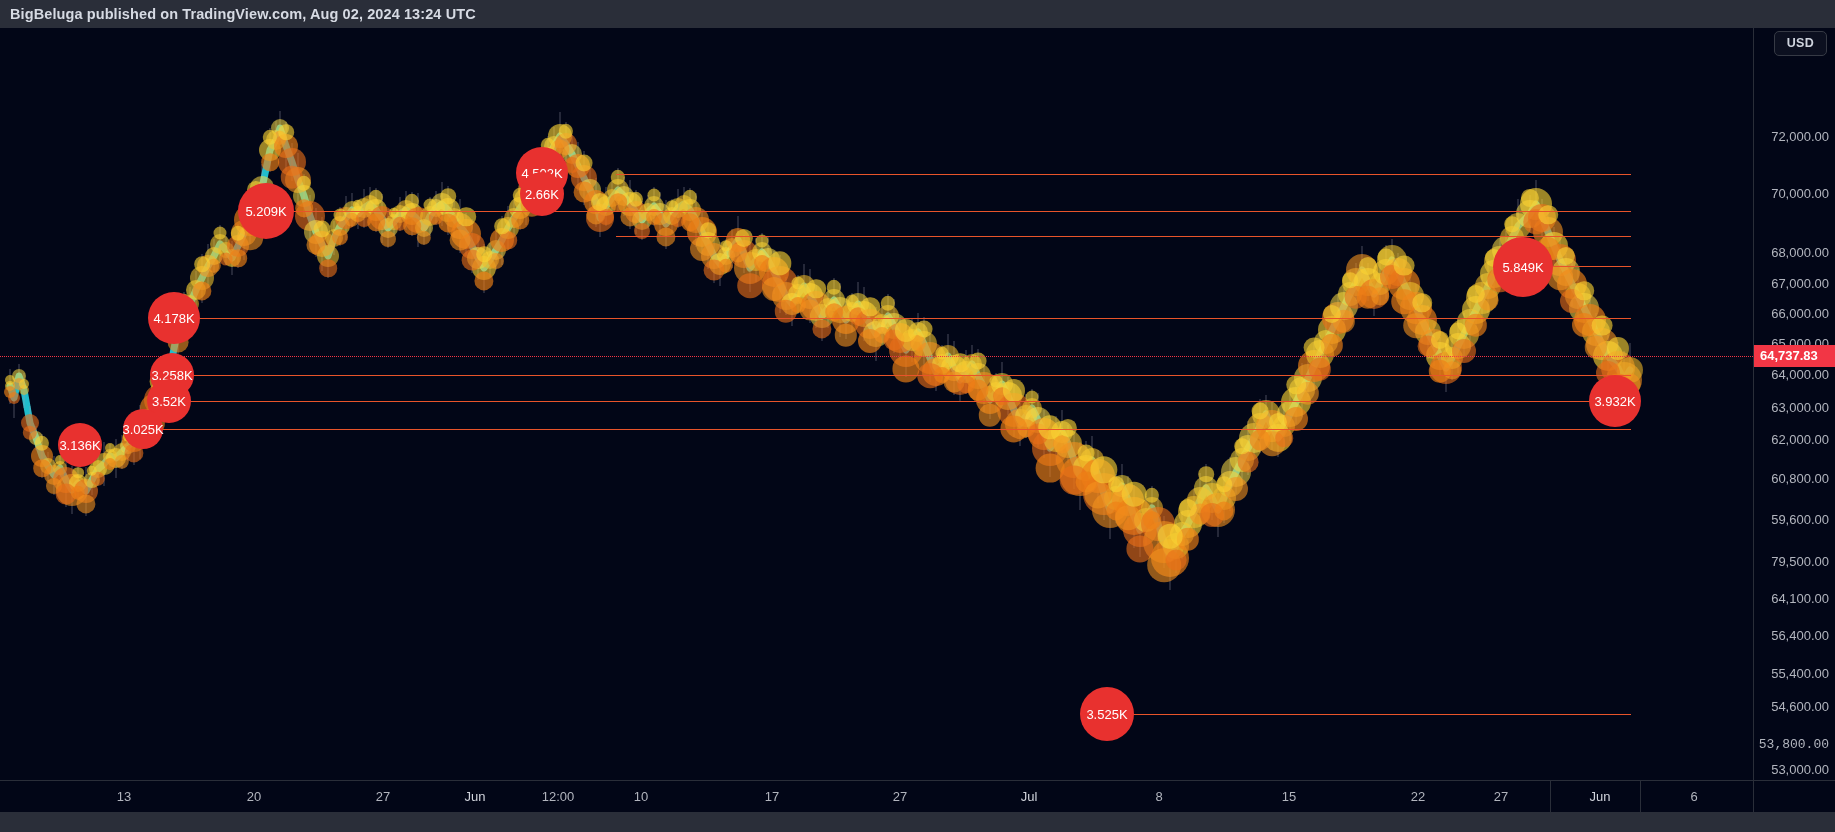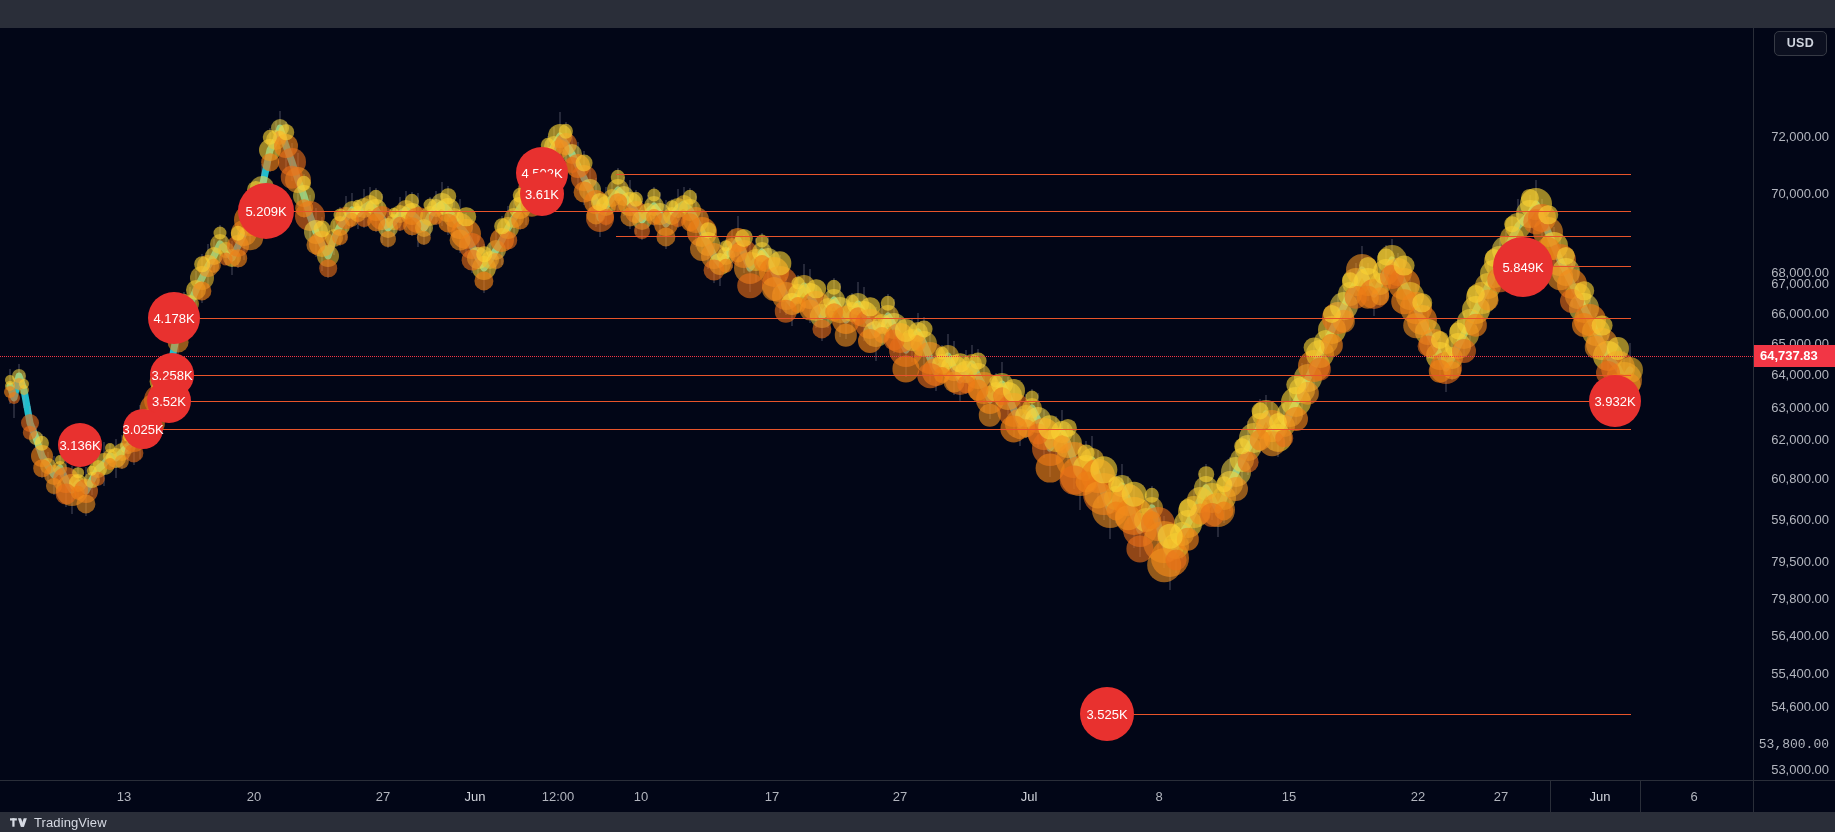--- a/index.html
+++ b/index.html
@@ -201,20 +201,23 @@
     color: #d6dae3;
     font-size: 13px;
     letter-spacing: 0.1px;
   }
 </style>
 </head>
 <body>
 
 <div id="app">
 
+  <div id="attrib-bar">
+    <span id="attrib-text">BigBeluga published on TradingView.com, Aug 02, 2024 13:24 UTC</span>
+  </div>
 
   <div id="chart-pane">
 
     <div id="path-layer"><svg width="1753" height="752">
           <path d="M10 358 L14 370 L19 348 L24 362 L30 395 L36 410 L42 428 L48 438 L54 447 L60 440 L66 452 L72 462 L78 455 L86 463 L92 452 L98 441 L104 436 L110 428 L116 430 L122 424 L128 418 L134 412 L140 404 L148 392 L154 380 L160 372 L166 362 L178 300 L184 286 L190 276 L196 262 L202 250 L208 238 L214 228 L220 216 L226 222 L232 230 L238 218 L244 205 L250 192 L256 178 L262 160 L270 122 L276 112 L280 100 L286 118 L292 134 L298 152 L304 168 L310 188 L316 204 L322 216 L328 228 L334 210 L340 198 L346 190 L352 182 L358 186 L364 180 L370 176 L376 182 L382 190 L388 200 L394 194 L400 186 L406 182 L412 186 L418 192 L424 200 L430 188 L436 180 L442 176 L448 182 L454 190 L460 198 L466 206 L472 218 L478 230 L484 240 L490 232 L496 222 L502 212 L508 200 L514 190 L520 180 L526 172 L532 162 L538 150 L548 130 L554 118 L560 108 L566 116 L572 126 L578 138 L584 150 L590 162 L596 174 L600 190 L606 178 L612 170 L618 162 L624 168 L630 176 L636 184 L642 192 L648 184 L654 178 L660 186 L666 196 L672 188 L678 180 L684 176 L690 182 L696 192 L702 204 L708 216 L714 228 L720 236 L726 228 L732 220 L738 212 L744 226 L750 240 L756 232 L762 224 L768 232 L774 244 L780 256 L786 268 L792 276 L798 266 L804 258 L810 268 L816 278 L822 288 L828 280 L834 272 L840 282 L846 292 L852 284 L858 276 L864 286 L870 296 L876 306 L882 296 L888 288 L894 298 L900 310 L906 322 L912 312 L918 304 L924 316 L930 330 L936 344 L942 336 L948 328 L954 340 L960 352 L966 344 L972 336 L978 348 L984 360 L990 372 L996 364 L1002 356 L1008 368 L1014 382 L1020 396 L1026 388 L1032 380 L1038 392 L1044 406 L1050 420 L1056 412 L1062 404 L1068 416 L1074 432 L1080 448 L1086 440 L1092 432 L1098 448 L1104 466 L1110 482 L1116 470 L1122 458 L1128 472 L1134 488 L1140 502 L1146 492 L1152 480 L1158 496 L1164 514 L1170 530 L1176 518 L1182 506 L1188 496 L1194 484 L1200 472 L1206 460 L1212 470 L1218 482 L1224 470 L1230 456 L1236 444 L1242 432 L1248 420 L1254 410 L1260 398 L1266 386 L1272 398 L1278 410 L1284 398 L1290 386 L1296 374 L1302 362 L1308 350 L1314 338 L1320 326 L1326 314 L1332 302 L1338 290 L1344 278 L1350 266 L1356 254 L1362 242 L1368 254 L1374 266 L1380 256 L1386 244 L1392 232 L1398 244 L1404 256 L1410 268 L1416 280 L1422 292 L1428 304 L1434 316 L1440 328 L1446 340 L1452 330 L1458 318 L1464 306 L1470 294 L1476 282 L1482 270 L1488 258 L1494 246 L1500 234 L1506 222 L1512 210 L1518 198 L1530 186 L1536 176 L1542 190 L1548 204 L1554 218 L1560 232 L1566 244 L1572 256 L1578 268 L1584 280 L1590 292 L1596 304 L1602 316 L1608 328 L1618 340 L1624 352 L1630 342 " fill="none" stroke="#22c7d6" stroke-width="7" stroke-linecap="round" stroke-linejoin="round" opacity="0.95"></path>
         </svg><div class="wick" style="left: 10px; top: 340.5px; height: 35px;"></div><div class="wick" style="left: 14px; top: 350px; height: 40px;"></div><div class="wick" style="left: 19px; top: 336px; height: 24px;"></div><div class="wick" style="left: 24px; top: 344.5px; height: 35px;"></div><div class="wick" style="left: 30px; top: 378px; height: 34px;"></div><div class="wick" style="left: 36px; top: 398px; height: 24px;"></div><div class="wick" style="left: 42px; top: 406px; height: 44px;"></div><div class="wick" style="left: 48px; top: 423.5px; height: 29px;"></div><div class="wick" style="left: 54px; top: 427.5px; height: 39px;"></div><div class="wick" style="left: 60px; top: 428px; height: 24px;"></div><div class="wick" style="left: 66px; top: 425px; height: 54px;"></div><div class="wick" style="left: 72px; top: 438px; height: 48px;"></div><div class="wick" style="left: 78px; top: 438px; height: 34px;"></div><div class="wick" style="left: 86px; top: 438.5px; height: 49px;"></div><div class="wick" style="left: 92px; top: 437.5px; height: 29px;"></div><div class="wick" style="left: 98px; top: 424px; height: 34px;"></div><div class="wick" style="left: 104px; top: 414px; height: 44px;"></div><div class="wick" style="left: 110px; top: 416px; height: 24px;"></div><div class="wick" style="left: 116px; top: 410.5px; height: 39px;"></div><div class="wick" style="left: 122px; top: 407px; height: 34px;"></div><div class="wick" style="left: 128px; top: 403.5px; height: 29px;"></div><div class="wick" style="left: 134px; top: 387.5px; height: 49px;"></div><div class="wick" style="left: 140px; top: 377px; height: 54px;"></div><div class="wick" style="left: 148px; top: 370px; height: 44px;"></div><div class="wick" style="left: 154px; top: 361px; height: 38px;"></div><div class="wick" style="left: 160px; top: 348px; height: 48px;"></div><div class="wick" style="left: 166px; top: 340.5px; height: 43px;"></div><div class="wick" style="left: 178px; top: 273px; height: 54px;"></div><div class="wick" style="left: 184px; top: 264px; height: 44px;"></div><div class="wick" style="left: 190px; top: 259px; height: 34px;"></div><div class="wick" style="left: 196px; top: 242.5px; height: 39px;"></div><div class="wick" style="left: 202px; top: 225.5px; height: 49px;"></div><div class="wick" style="left: 208px; top: 216px; height: 44px;"></div><div class="wick" style="left: 214px; top: 211px; height: 34px;"></div><div class="wick" style="left: 220px; top: 196.5px; height: 39px;"></div><div class="wick" style="left: 226px; top: 207.5px; height: 29px;"></div><div class="wick" style="left: 232px; top: 213px; height: 34px;"></div><div class="wick" style="left: 238px; top: 196px; height: 44px;"></div><div class="wick" style="left: 244px; top: 178px; height: 54px;"></div><div class="wick" style="left: 250px; top: 168px; height: 48px;"></div><div class="wick" style="left: 256px; top: 159px; height: 38px;"></div><div class="wick" style="left: 262px; top: 135.5px; height: 49px;"></div><div class="wick" style="left: 270px; top: 100px; height: 44px;"></div><div class="wick" style="left: 276px; top: 92.5px; height: 39px;"></div><div class="wick" style="left: 280px; top: 83px; height: 34px;"></div><div class="wick" style="left: 286px; top: 93.5px; height: 49px;"></div><div class="wick" style="left: 292px; top: 115px; height: 38px;"></div><div class="wick" style="left: 298px; top: 125px; height: 54px;"></div><div class="wick" style="left: 304px; top: 146px; height: 44px;"></div><div class="wick" style="left: 310px; top: 166.5px; height: 43px;"></div><div class="wick" style="left: 316px; top: 179.5px; height: 49px;"></div><div class="wick" style="left: 322px; top: 189px; height: 54px;"></div><div class="wick" style="left: 328px; top: 206px; height: 44px;"></div><div class="wick" style="left: 334px; top: 193px; height: 34px;"></div><div class="wick" style="left: 340px; top: 178.5px; height: 39px;"></div><div class="wick" style="left: 346px; top: 168px; height: 44px;"></div><div class="wick" style="left: 352px; top: 165px; height: 34px;"></div><div class="wick" style="left: 358px; top: 171.5px; height: 29px;"></div><div class="wick" style="left: 364px; top: 160.5px; height: 39px;"></div><div class="wick" style="left: 370px; top: 159px; height: 34px;"></div><div class="wick" style="left: 376px; top: 160px; height: 44px;"></div><div class="wick" style="left: 382px; top: 165.5px; height: 49px;"></div><div class="wick" style="left: 388px; top: 180.5px; height: 39px;"></div><div class="wick" style="left: 394px; top: 179.5px; height: 29px;"></div><div class="wick" style="left: 400px; top: 169px; height: 34px;"></div><div class="wick" style="left: 406px; top: 162.5px; height: 39px;"></div><div class="wick" style="left: 412px; top: 164px; height: 44px;"></div><div class="wick" style="left: 418px; top: 165px; height: 54px;"></div><div class="wick" style="left: 424px; top: 183px; height: 34px;"></div><div class="wick" style="left: 430px; top: 168.5px; height: 39px;"></div><div class="wick" style="left: 436px; top: 163px; height: 34px;"></div><div class="wick" style="left: 442px; top: 154px; height: 44px;"></div><div class="wick" style="left: 448px; top: 157.5px; height: 49px;"></div><div class="wick" style="left: 454px; top: 170.5px; height: 39px;"></div><div class="wick" style="left: 460px; top: 171px; height: 54px;"></div><div class="wick" style="left: 466px; top: 184.5px; height: 43px;"></div><div class="wick" style="left: 472px; top: 191px; height: 54px;"></div><div class="wick" style="left: 478px; top: 208px; height: 44px;"></div><div class="wick" style="left: 484px; top: 215.5px; height: 49px;"></div><div class="wick" style="left: 490px; top: 215px; height: 34px;"></div><div class="wick" style="left: 496px; top: 202.5px; height: 39px;"></div><div class="wick" style="left: 502px; top: 187.5px; height: 49px;"></div><div class="wick" style="left: 508px; top: 178px; height: 44px;"></div><div class="wick" style="left: 514px; top: 170.5px; height: 39px;"></div><div class="wick" style="left: 520px; top: 158px; height: 44px;"></div><div class="wick" style="left: 526px; top: 147.5px; height: 49px;"></div><div class="wick" style="left: 532px; top: 143px; height: 38px;"></div><div class="wick" style="left: 538px; top: 125.5px; height: 49px;"></div><div class="wick" style="left: 548px; top: 108px; height: 44px;"></div><div class="wick" style="left: 554px; top: 98.5px; height: 39px;"></div><div class="wick" style="left: 560px; top: 83.5px; height: 49px;"></div><div class="wick" style="left: 566px; top: 94px; height: 44px;"></div><div class="wick" style="left: 572px; top: 106.5px; height: 39px;"></div><div class="wick" style="left: 578px; top: 113.5px; height: 49px;"></div><div class="wick" style="left: 584px; top: 123px; height: 54px;"></div><div class="wick" style="left: 590px; top: 140px; height: 44px;"></div><div class="wick" style="left: 596px; top: 149.5px; height: 49px;"></div><div class="wick" style="left: 600px; top: 171px; height: 38px;"></div><div class="wick" style="left: 606px; top: 158.5px; height: 39px;"></div><div class="wick" style="left: 612px; top: 153px; height: 34px;"></div><div class="wick" style="left: 618px; top: 140px; height: 44px;"></div><div class="wick" style="left: 624px; top: 148.5px; height: 39px;"></div><div class="wick" style="left: 630px; top: 151.5px; height: 49px;"></div><div class="wick" style="left: 636px; top: 162px; height: 44px;"></div><div class="wick" style="left: 642px; top: 172.5px; height: 39px;"></div><div class="wick" style="left: 648px; top: 167px; height: 34px;"></div><div class="wick" style="left: 654px; top: 158.5px; height: 39px;"></div><div class="wick" style="left: 660px; top: 164px; height: 44px;"></div><div class="wick" style="left: 666px; top: 171.5px; height: 49px;"></div><div class="wick" style="left: 672px; top: 171px; height: 34px;"></div><div class="wick" style="left: 678px; top: 160.5px; height: 39px;"></div><div class="wick" style="left: 684px; top: 159px; height: 34px;"></div><div class="wick" style="left: 690px; top: 160px; height: 44px;"></div><div class="wick" style="left: 696px; top: 165px; height: 54px;"></div><div class="wick" style="left: 702px; top: 182.5px; height: 43px;"></div><div class="wick" style="left: 708px; top: 191.5px; height: 49px;"></div><div class="wick" style="left: 714px; top: 201px; height: 54px;"></div><div class="wick" style="left: 720px; top: 214px; height: 44px;"></div><div class="wick" style="left: 726px; top: 211px; height: 34px;"></div><div class="wick" style="left: 732px; top: 200.5px; height: 39px;"></div><div class="wick" style="left: 738px; top: 187.5px; height: 49px;"></div><div class="wick" style="left: 744px; top: 207px; height: 38px;"></div><div class="wick" style="left: 750px; top: 216px; height: 48px;"></div><div class="wick" style="left: 756px; top: 210px; height: 44px;"></div><div class="wick" style="left: 762px; top: 204.5px; height: 39px;"></div><div class="wick" style="left: 768px; top: 207.5px; height: 49px;"></div><div class="wick" style="left: 774px; top: 222.5px; height: 43px;"></div><div class="wick" style="left: 780px; top: 227px; height: 58px;"></div><div class="wick" style="left: 786px; top: 249px; height: 38px;"></div><div class="wick" style="left: 792px; top: 254px; height: 44px;"></div><div class="wick" style="left: 798px; top: 246.5px; height: 39px;"></div><div class="wick" style="left: 804px; top: 236px; height: 44px;"></div><div class="wick" style="left: 810px; top: 241px; height: 54px;"></div><div class="wick" style="left: 816px; top: 256.5px; height: 43px;"></div><div class="wick" style="left: 822px; top: 263.5px; height: 49px;"></div><div class="wick" style="left: 828px; top: 260.5px; height: 39px;"></div><div class="wick" style="left: 834px; top: 250px; height: 44px;"></div><div class="wick" style="left: 840px; top: 255px; height: 54px;"></div><div class="wick" style="left: 846px; top: 273px; height: 38px;"></div><div class="wick" style="left: 852px; top: 264.5px; height: 39px;"></div><div class="wick" style="left: 858px; top: 254px; height: 44px;"></div><div class="wick" style="left: 864px; top: 259px; height: 54px;"></div><div class="wick" style="left: 870px; top: 274.5px; height: 43px;"></div><div class="wick" style="left: 876px; top: 279px; height: 54px;"></div><div class="wick" style="left: 882px; top: 276.5px; height: 39px;"></div><div class="wick" style="left: 888px; top: 266px; height: 44px;"></div><div class="wick" style="left: 894px; top: 271px; height: 54px;"></div><div class="wick" style="left: 900px; top: 288.5px; height: 43px;"></div><div class="wick" style="left: 906px; top: 295.5px; height: 53px;"></div><div class="wick" style="left: 912px; top: 290px; height: 44px;"></div><div class="wick" style="left: 918px; top: 284.5px; height: 39px;"></div><div class="wick" style="left: 924px; top: 289px; height: 54px;"></div><div class="wick" style="left: 930px; top: 306px; height: 48px;"></div><div class="wick" style="left: 936px; top: 325px; height: 38px;"></div><div class="wick" style="left: 942px; top: 316.5px; height: 39px;"></div><div class="wick" style="left: 948px; top: 306px; height: 44px;"></div><div class="wick" style="left: 954px; top: 313px; height: 54px;"></div><div class="wick" style="left: 960px; top: 330.5px; height: 43px;"></div><div class="wick" style="left: 966px; top: 322px; height: 44px;"></div><div class="wick" style="left: 972px; top: 316.5px; height: 39px;"></div><div class="wick" style="left: 978px; top: 321px; height: 54px;"></div><div class="wick" style="left: 984px; top: 336px; height: 48px;"></div><div class="wick" style="left: 990px; top: 353px; height: 38px;"></div><div class="wick" style="left: 996px; top: 344.5px; height: 39px;"></div><div class="wick" style="left: 1002px; top: 334px; height: 44px;"></div><div class="wick" style="left: 1008px; top: 349px; height: 38px;"></div><div class="wick" style="left: 1014px; top: 355.5px; height: 53px;"></div><div class="wick" style="left: 1020px; top: 374.5px; height: 43px;"></div><div class="wick" style="left: 1026px; top: 366px; height: 44px;"></div><div class="wick" style="left: 1032px; top: 360.5px; height: 39px;"></div><div class="wick" style="left: 1038px; top: 365px; height: 54px;"></div><div class="wick" style="left: 1044px; top: 382px; height: 48px;"></div><div class="wick" style="left: 1050px; top: 391px; height: 58px;"></div><div class="wick" style="left: 1056px; top: 387.5px; height: 49px;"></div><div class="wick" style="left: 1062px; top: 382px; height: 44px;"></div><div class="wick" style="left: 1068px; top: 397px; height: 38px;"></div><div class="wick" style="left: 1074px; top: 403px; height: 58px;"></div><div class="wick" style="left: 1080px; top: 414px; height: 68px;"></div><div class="wick" style="left: 1086px; top: 413px; height: 54px;"></div><div class="wick" style="left: 1092px; top: 407.5px; height: 49px;"></div><div class="wick" style="left: 1098px; top: 421.5px; height: 53px;"></div><div class="wick" style="left: 1104px; top: 440px; height: 52px;"></div><div class="wick" style="left: 1110px; top: 453px; height: 58px;"></div><div class="wick" style="left: 1116px; top: 445.5px; height: 49px;"></div><div class="wick" style="left: 1122px; top: 436px; height: 44px;"></div><div class="wick" style="left: 1128px; top: 448px; height: 48px;"></div><div class="wick" style="left: 1134px; top: 456.5px; height: 63px;"></div><div class="wick" style="left: 1140px; top: 475.5px; height: 53px;"></div><div class="wick" style="left: 1146px; top: 467.5px; height: 49px;"></div><div class="wick" style="left: 1152px; top: 458px; height: 44px;"></div><div class="wick" style="left: 1158px; top: 469.5px; height: 53px;"></div><div class="wick" style="left: 1164px; top: 488px; height: 52px;"></div><div class="wick" style="left: 1170px; top: 498.5px; height: 63px;"></div><div class="wick" style="left: 1176px; top: 491px; height: 54px;"></div><div class="wick" style="left: 1182px; top: 481.5px; height: 49px;"></div><div class="wick" style="left: 1188px; top: 477px; height: 38px;"></div><div class="wick" style="left: 1194px; top: 460px; height: 48px;"></div><div class="wick" style="left: 1200px; top: 445px; height: 54px;"></div><div class="wick" style="left: 1206px; top: 435.5px; height: 49px;"></div><div class="wick" style="left: 1212px; top: 448.5px; height: 43px;"></div><div class="wick" style="left: 1218px; top: 455.5px; height: 53px;"></div><div class="wick" style="left: 1224px; top: 445.5px; height: 49px;"></div><div class="wick" style="left: 1230px; top: 429px; height: 54px;"></div><div class="wick" style="left: 1236px; top: 422.5px; height: 43px;"></div><div class="wick" style="left: 1242px; top: 407.5px; height: 49px;"></div><div class="wick" style="left: 1248px; top: 393px; height: 54px;"></div><div class="wick" style="left: 1254px; top: 388.5px; height: 43px;"></div><div class="wick" style="left: 1260px; top: 371px; height: 54px;"></div><div class="wick" style="left: 1266px; top: 367px; height: 38px;"></div><div class="wick" style="left: 1272px; top: 374px; height: 48px;"></div><div class="wick" style="left: 1278px; top: 391px; height: 38px;"></div><div class="wick" style="left: 1284px; top: 376px; height: 44px;"></div><div class="wick" style="left: 1290px; top: 359px; height: 54px;"></div><div class="wick" style="left: 1296px; top: 352.5px; height: 43px;"></div><div class="wick" style="left: 1302px; top: 335px; height: 54px;"></div><div class="wick" style="left: 1308px; top: 331px; height: 38px;"></div><div class="wick" style="left: 1314px; top: 314px; height: 48px;"></div><div class="wick" style="left: 1320px; top: 307px; height: 38px;"></div><div class="wick" style="left: 1326px; top: 289.5px; height: 49px;"></div><div class="wick" style="left: 1332px; top: 283px; height: 38px;"></div><div class="wick" style="left: 1338px; top: 266px; height: 48px;"></div><div class="wick" style="left: 1344px; top: 259px; height: 38px;"></div><div class="wick" style="left: 1350px; top: 241.5px; height: 49px;"></div><div class="wick" style="left: 1356px; top: 235px; height: 38px;"></div><div class="wick" style="left: 1362px; top: 218px; height: 48px;"></div><div class="wick" style="left: 1368px; top: 235px; height: 38px;"></div><div class="wick" style="left: 1374px; top: 244.5px; height: 43px;"></div><div class="wick" style="left: 1380px; top: 234px; height: 44px;"></div><div class="wick" style="left: 1386px; top: 217px; height: 54px;"></div><div class="wick" style="left: 1392px; top: 210.5px; height: 43px;"></div><div class="wick" style="left: 1398px; top: 225px; height: 38px;"></div><div class="wick" style="left: 1404px; top: 232px; height: 48px;"></div><div class="wick" style="left: 1410px; top: 249px; height: 38px;"></div><div class="wick" style="left: 1416px; top: 256px; height: 48px;"></div><div class="wick" style="left: 1422px; top: 270.5px; height: 43px;"></div><div class="wick" style="left: 1428px; top: 277px; height: 54px;"></div><div class="wick" style="left: 1434px; top: 294.5px; height: 43px;"></div><div class="wick" style="left: 1440px; top: 309px; height: 38px;"></div><div class="wick" style="left: 1446px; top: 316px; height: 48px;"></div><div class="wick" style="left: 1452px; top: 308px; height: 44px;"></div><div class="wick" style="left: 1458px; top: 291px; height: 54px;"></div><div class="wick" style="left: 1464px; top: 284.5px; height: 43px;"></div><div class="wick" style="left: 1470px; top: 267px; height: 54px;"></div><div class="wick" style="left: 1476px; top: 263px; height: 38px;"></div><div class="wick" style="left: 1482px; top: 246px; height: 48px;"></div><div class="wick" style="left: 1488px; top: 231px; height: 54px;"></div><div class="wick" style="left: 1494px; top: 227px; height: 38px;"></div><div class="wick" style="left: 1500px; top: 210px; height: 48px;"></div><div class="wick" style="left: 1506px; top: 203px; height: 38px;"></div><div class="wick" style="left: 1512px; top: 185.5px; height: 49px;"></div><div class="wick" style="left: 1518px; top: 171px; height: 54px;"></div><div class="wick" style="left: 1530px; top: 167px; height: 38px;"></div><div class="wick" style="left: 1536px; top: 152px; height: 48px;"></div><div class="wick" style="left: 1542px; top: 171px; height: 38px;"></div><div class="wick" style="left: 1548px; top: 182.5px; height: 43px;"></div><div class="wick" style="left: 1554px; top: 199px; height: 38px;"></div><div class="wick" style="left: 1560px; top: 208px; height: 48px;"></div><div class="wick" style="left: 1566px; top: 225px; height: 38px;"></div><div class="wick" style="left: 1572px; top: 234.5px; height: 43px;"></div><div class="wick" style="left: 1578px; top: 241px; height: 54px;"></div><div class="wick" style="left: 1584px; top: 258.5px; height: 43px;"></div><div class="wick" style="left: 1590px; top: 268px; height: 48px;"></div><div class="wick" style="left: 1596px; top: 285px; height: 38px;"></div><div class="wick" style="left: 1602px; top: 292px; height: 48px;"></div><div class="wick" style="left: 1608px; top: 306.5px; height: 43px;"></div><div class="wick" style="left: 1618px; top: 313.5px; height: 53px;"></div><div class="wick" style="left: 1624px; top: 323px; height: 58px;"></div><div class="wick" style="left: 1630px; top: 315px; height: 54px;"></div></div>
     <div id="bubbles-layer">
         <div class="bubble" style="left: 10px; top: 358px; width: 10px; height: 10px; background: rgba(250, 210, 50, 0.62);"></div>
         <div class="bubble" style="left: 14px; top: 370px; width: 12px; height: 12px; background: rgba(232, 110, 25, 0.62);"></div>
         <div class="bubble" style="left: 19px; top: 348px; width: 14px; height: 14px; background: rgba(252, 221, 70, 0.55);"></div>
@@ -711,21 +714,21 @@
         <div class="bubble" style="left: 1618px; top: 320.45px; width: 22.1px; height: 22.1px; background: rgba(250, 210, 50, 0.62);"></div>
       </div>
     <div id="labels-layer">
         <div class="vol-label" style="left: 266px; top: 183px; width: 56px; height: 56px;">5.209K</div>
         <div class="vol-label" style="left: 174px; top: 290px; width: 52px; height: 52px;">4.178K</div>
         <div class="vol-label" style="left: 172px; top: 347px; width: 44px; height: 44px;">3.258K</div>
         <div class="vol-label" style="left: 169px; top: 373px; width: 44px; height: 44px;">3.52K</div>
         <div class="vol-label" style="left: 143px; top: 401px; width: 40px; height: 40px;">3.025K</div>
         <div class="vol-label" style="left: 80px; top: 417px; width: 44px; height: 44px;">3.136K</div>
         <div class="vol-label" style="left: 542px; top: 145px; width: 52px; height: 52px;">4.502K</div>
-        <div class="vol-label" style="left: 542px; top: 166px; width: 44px; height: 44px;">3.61K</div>
+        <div class="vol-label" style="left: 542px; top: 166px; width: 44px; height: 44px;">2.66K</div>
         <div class="vol-label" style="left: 1107px; top: 686px; width: 54px; height: 54px;">3.525K</div>
         <div class="vol-label" style="left: 1523px; top: 239px; width: 60px; height: 60px;">5.849K</div>
         <div class="vol-label" style="left: 1615px; top: 373px; width: 52px; height: 52px;">3.932K</div>
       </div>
 
 
   <div class="hline" style="left: 616px; width: 1015px; top: 146px;"></div>
       <div class="hline" style="left: 266px; width: 1365px; top: 183px;"></div>
       <div class="hline" style="left: 616px; width: 1015px; top: 208px;"></div>
       <div class="hline" style="left: 1523px; width: 108px; top: 238px;"></div>
@@ -734,31 +737,31 @@
       <div class="hline" style="left: 169px; width: 1462px; top: 373px;"></div>
       <div class="hline" style="left: 143px; width: 1488px; top: 401px;"></div>
       <div class="hline" style="left: 1107px; width: 524px; top: 686px;"></div>
       <div class="dotted-price-line" style="top: 328px;"></div>
     </div>
 
   <div id="price-axis">
     <div id="usd-badge">USD</div>
   <div class="price-tick" style="top: 108px;">72,000.00</div>
       <div class="price-tick" style="top: 165px;">70,000.00</div>
-      <div class="price-tick" style="top: 244px;">68,000.00</div>
+      <div class="price-tick" style="top: 224px;">68,000.00</div>
       <div class="price-tick" style="top: 255px;">67,000.00</div>
       <div class="price-tick" style="top: 285px;">66,000.00</div>
       <div class="price-tick" style="top: 315px;">65,000.00</div>
       <div class="price-tick" style="top: 346px;">64,000.00</div>
       <div class="price-tick" style="top: 379px;">63,000.00</div>
       <div class="price-tick" style="top: 411px;">62,000.00</div>
       <div class="price-tick" style="top: 450px;">60,800.00</div>
       <div class="price-tick" style="top: 491px;">59,600.00</div>
       <div class="price-tick" style="top: 533px;">79,500.00</div>
-      <div class="price-tick" style="top: 570px;">79,800.00</div>
+      <div class="price-tick" style="top: 570px;">64,100.00</div>
       <div class="price-tick" style="top: 607px;">56,400.00</div>
       <div class="price-tick" style="top: 645px;">55,400.00</div>
       <div class="price-tick" style="top: 678px;">54,600.00</div>
       <div class="price-tick" style="top: 716px; font-family: Liberation Mono, monospace;">53,800.00</div>
       <div class="price-tick" style="top: 741px;">53,000.00</div>
       <div id="last-price-badge" style="top: 328px;">64,737.83</div>
     </div>
 
   <div id="time-axis">
       <div class="time-tick" style="left: 124px;">13</div>
@@ -774,25 +777,14 @@
       <div class="time-tick" style="left: 1289px;">15</div>
       <div class="time-tick" style="left: 1418px;">22</div>
       <div class="time-tick" style="left: 1501px;">27</div>
       <div class="time-tick bold" style="left: 1600px;">Jun</div>
       <div class="time-tick" style="left: 1694px;">6</div>
       <div class="axis-divider" style="left: 1550px;"></div>
       <div class="axis-divider" style="left: 1640px;"></div>
     </div>
   <div id="time-axis-corner"></div>
 
-  <div id="footer">
-    <div id="tv-logo-wrap">
-      <svg id="tv-logo-mark" width="19" height="13" viewBox="0 0 36 24">
-        <rect x="0" y="4" width="13" height="4.2" fill="#d6dae3"></rect>
-        <rect x="4.4" y="4" width="4.2" height="16" fill="#d6dae3"></rect>
-        <polygon points="15,4 21,4 26.5,20 20.5,20" fill="#d6dae3"></polygon>
-        <polygon points="26,4 32,4 26.5,20 20.5,20" fill="#d6dae3"></polygon>
-      </svg>
-      <span id="tv-logo-text">TradingView</span>
-    </div>
-  </div>
 
 </div>
 
 </body></html>

